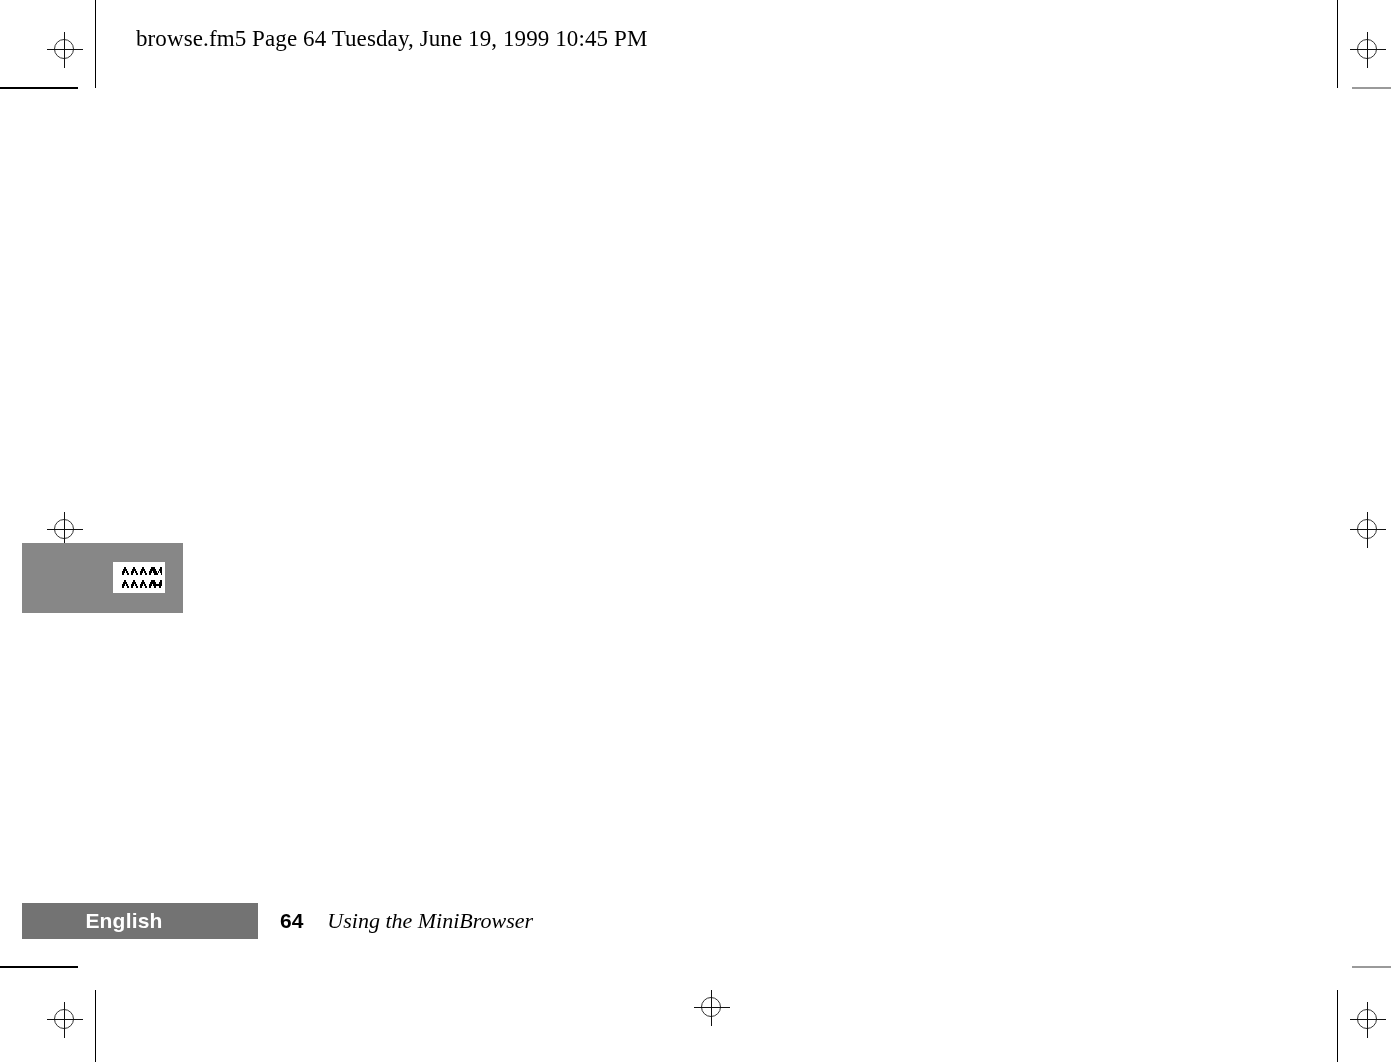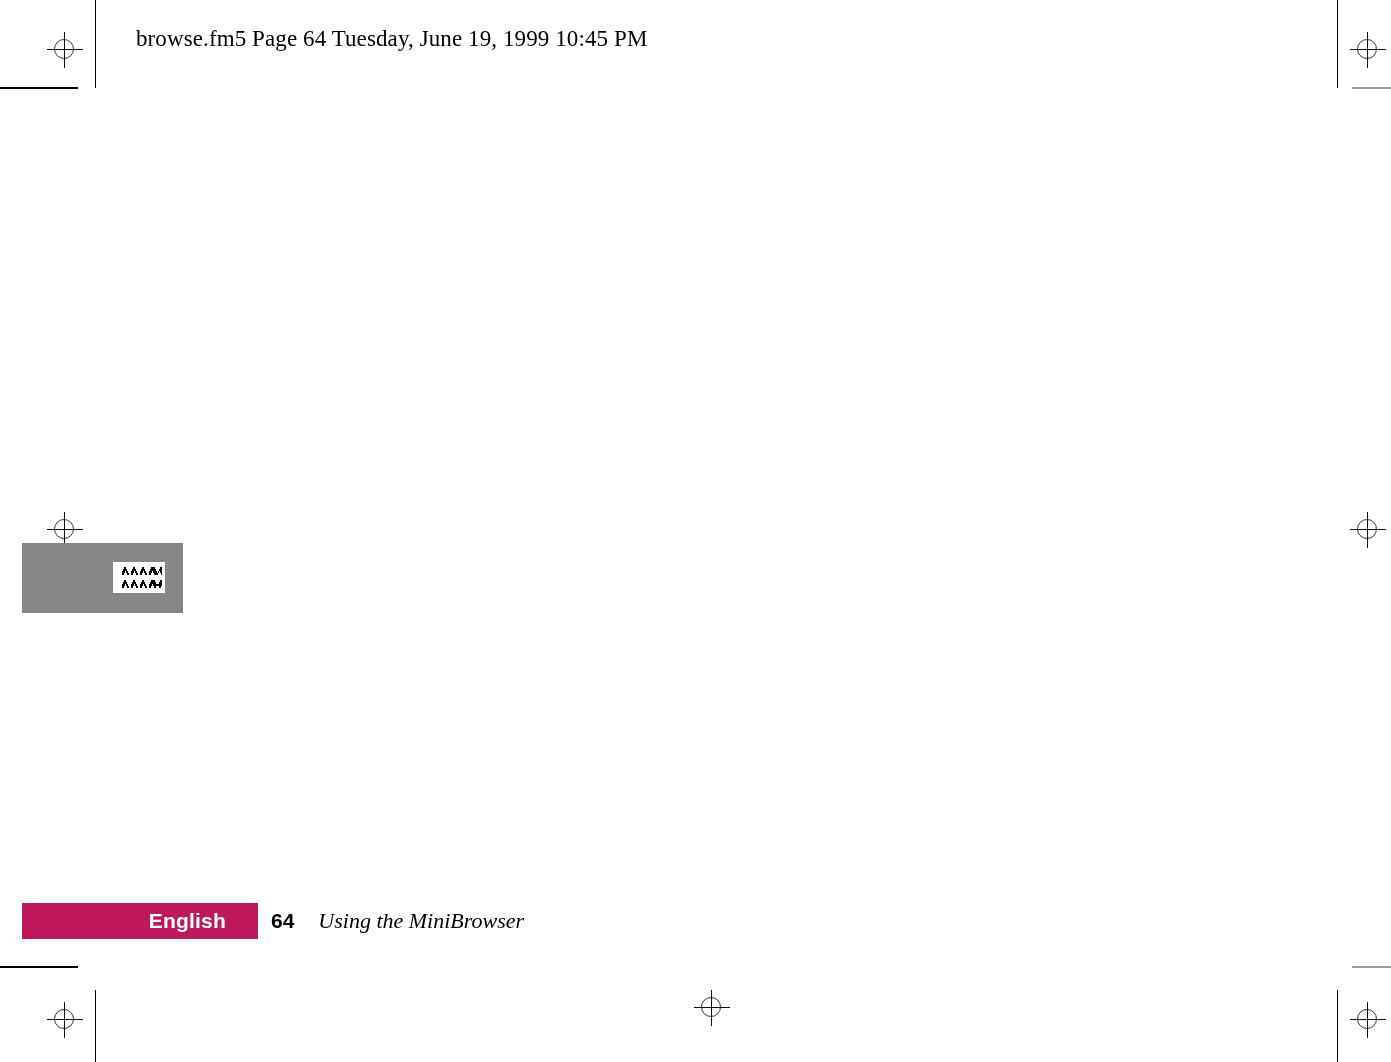--- a/index.html
+++ b/index.html
@@ -102,38 +102,38 @@
   .footer {
     position: absolute;
     left: 22px;
     top: 903px;
     height: 36px;
     display: flex;
     align-items: stretch;
   }
   .lang-bar {
     width: 236px;
-    background: #be185d;
+    background: #737373;
     display: flex;
     align-items: center;
-    justify-content: flex-end;
+    justify-content: center;
     box-sizing: border-box;
     padding-right: 32px;
   }
   .lang-bar-label {
     font-family: "Liberation Sans", sans-serif;
     font-weight: bold;
     font-size: 21px;
     color: #ffffff;
     letter-spacing: 0.2px;
   }
   .footer-right {
     display: flex;
     align-items: center;
-    padding-left: 13px;
+    padding-left: 22px;
   }
   .page-number {
     font-family: "Liberation Sans", sans-serif;
     font-weight: bold;
     font-size: 21px;
     color: #000;
   }
   .section-title {
     font-family: "Liberation Serif", serif;
     font-style: italic;

